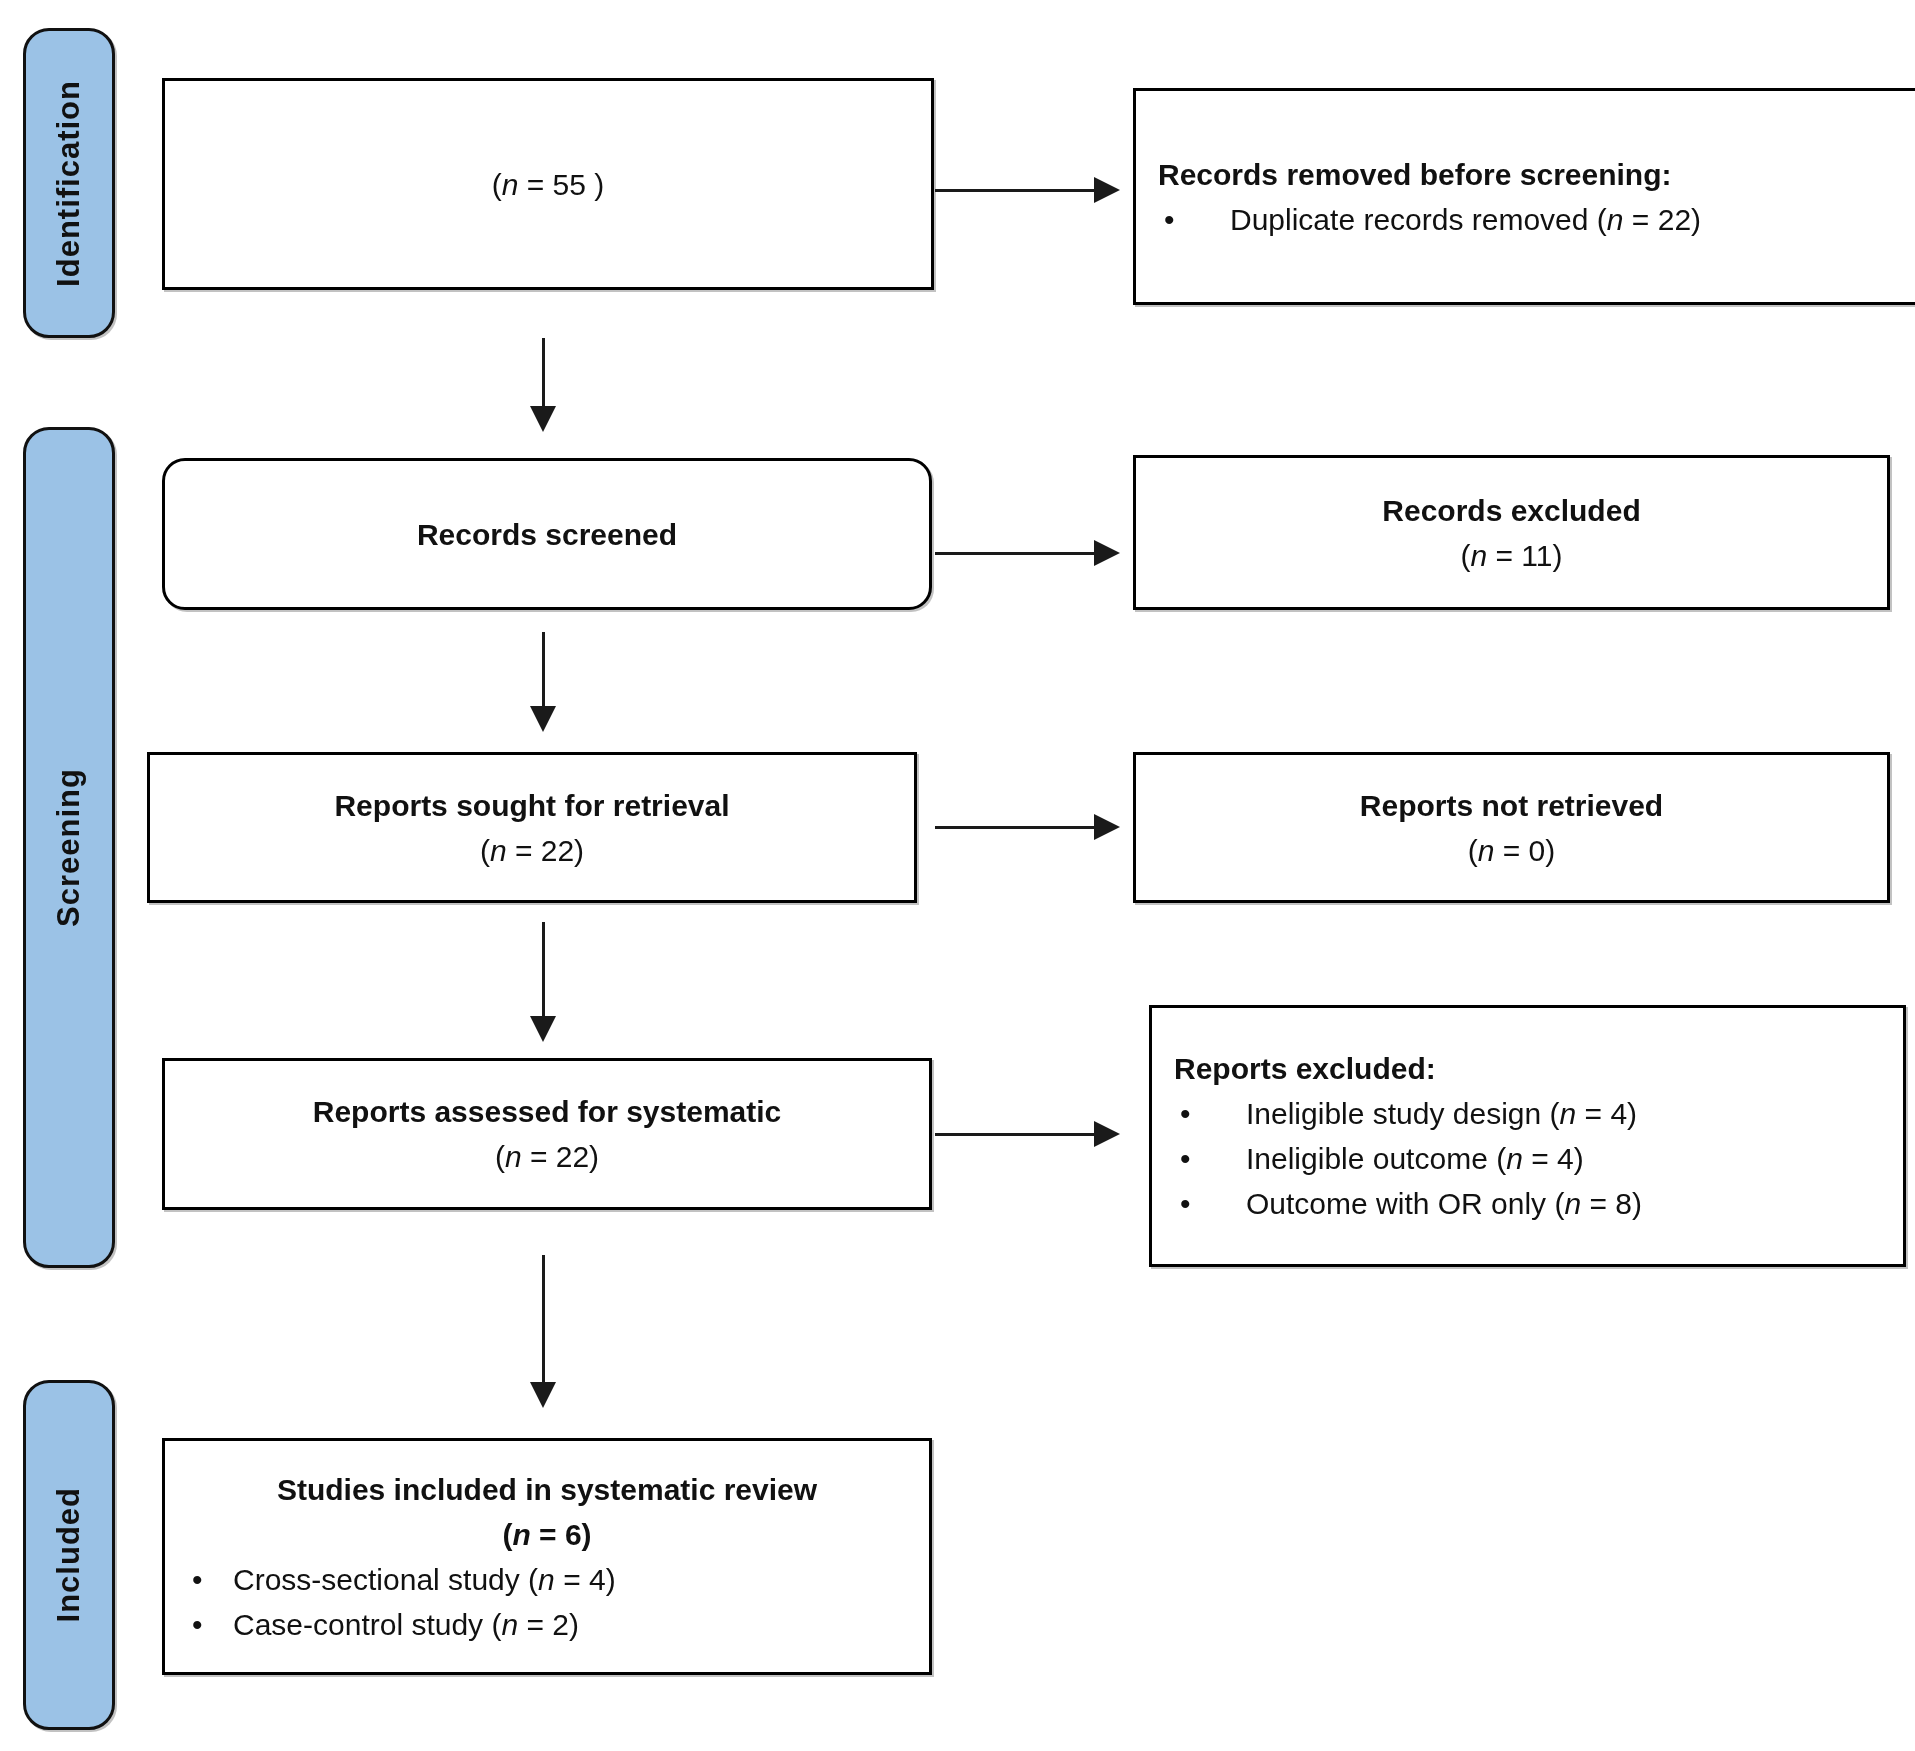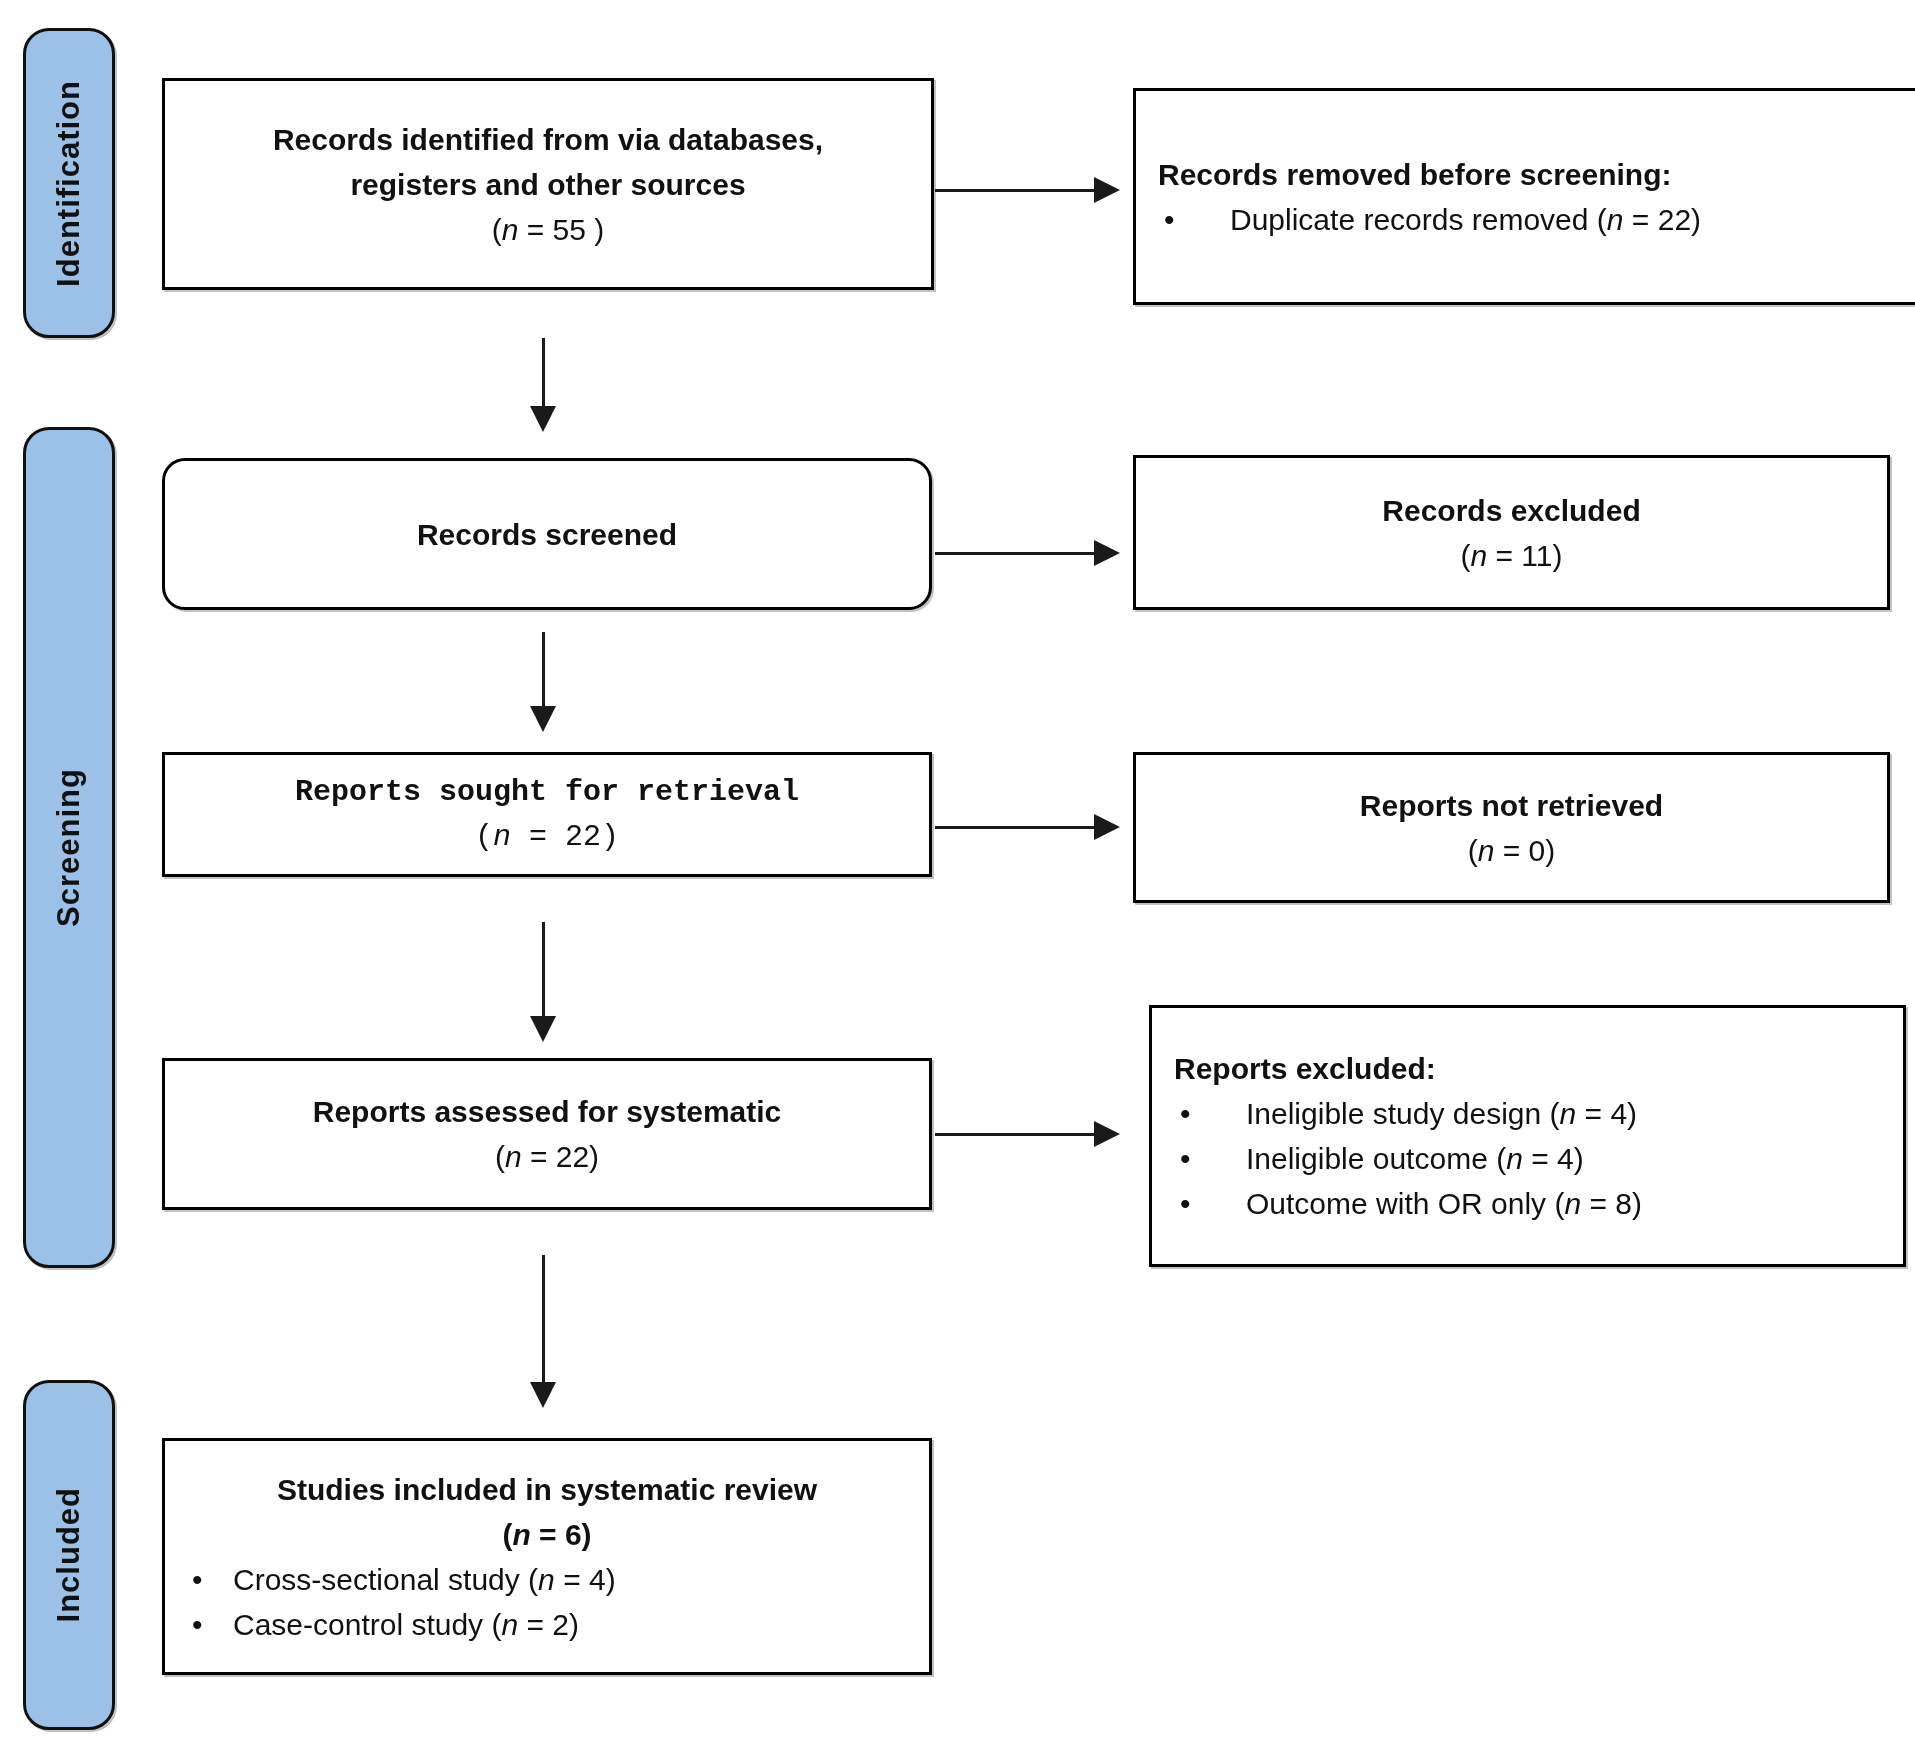--- a/index.html
+++ b/index.html
@@ -64,21 +64,21 @@
   .bullets li { display: flex; align-items: flex-start; }
   .bullets .marker { flex: 0 0 auto; }
   .right-indent .marker { width: 72px; padding-left: 6px; box-sizing: border-box; }
   .left-indent  { padding-left: 27px; }
   .left-indent .marker { width: 41px; box-sizing: border-box; }
 
   #box-records-identified  { left: 162px;  top: 78px;   width: 772px; height: 212px; }
   #box-records-removed     { left: 1133px; top: 88px;   width: 864px; height: 217px; }
   #box-records-screened    { left: 162px;  top: 458px;  width: 770px; height: 152px; border-radius: 23px; }
   #box-records-excluded    { left: 1133px; top: 455px;  width: 757px; height: 155px; }
-  #box-reports-sought      { left: 162px;  top: 752px;  width: 770px; height: 125px; font-family: Liberation Mono, monospace; }
+  #box-reports-sought      { left: 147px;  top: 752px;  width: 770px; height: 151px; }
   #box-reports-not-retrieved { left: 1133px; top: 752px; width: 757px; height: 151px; }
   #box-reports-assessed    { left: 162px;  top: 1058px; width: 770px; height: 152px; }
   #box-reports-excluded    { left: 1133px; top: 1005px; width: 757px; height: 262px; margin-left: 16px; }
   #box-studies-included    { left: 162px;  top: 1438px; width: 770px; height: 237px; }
 
   
   .arrow-h {
     position: absolute;
     display: flex;
     align-items: center;
@@ -133,22 +133,20 @@
     <span class="vtext">Identification</span>
   </div>
   <div class="stage-bar" id="bar-screening">
     <span class="vtext">Screening</span>
   </div>
   <div class="stage-bar" id="bar-included">
     <span class="vtext">Included</span>
   </div>
 
   <div class="box center" id="box-records-identified">
-    <div class="title">Records identified from via databases,
-registers and other sources</div>
     <div class="count">(<em>n</em> = 55 )</div>
   </div>
   <div class="box left" id="box-records-removed">
     <div class="title">Records removed before screening:</div>
     <ul class="bullets right-indent">
       <li>
         <span class="marker">•</span>
         <span class="text">Duplicate records removed (<em>n</em> = 22)</span>
       </li>
     </ul>

